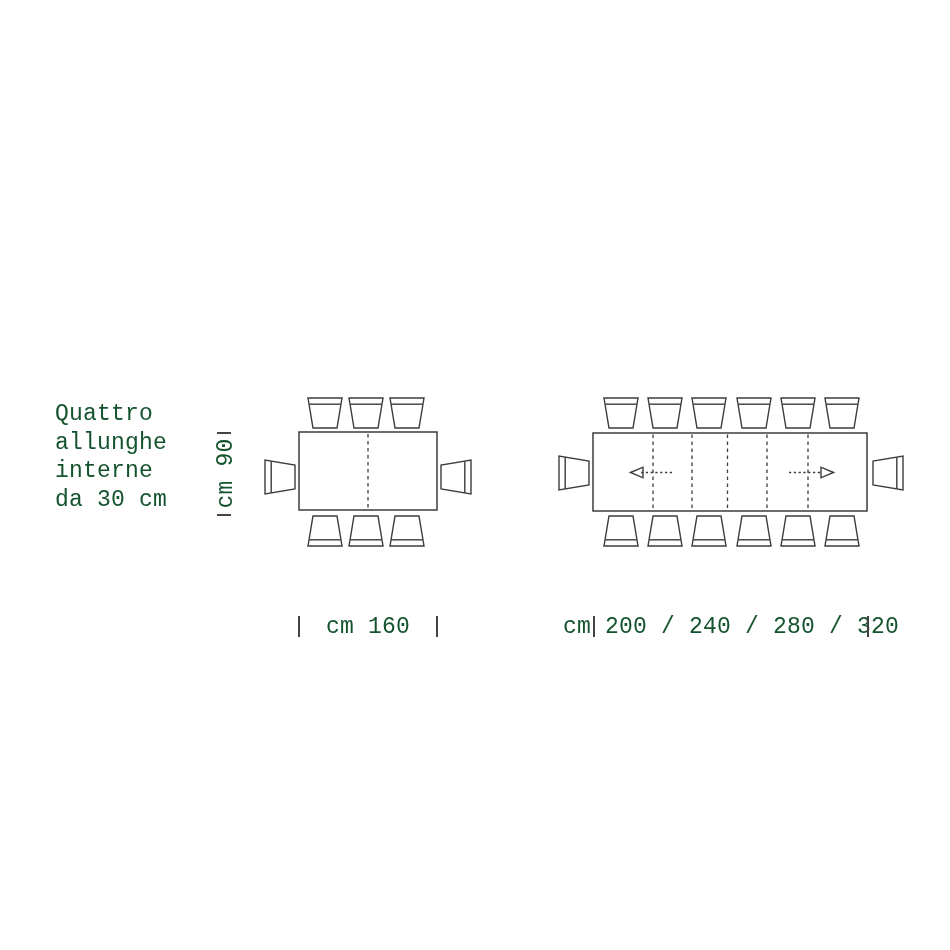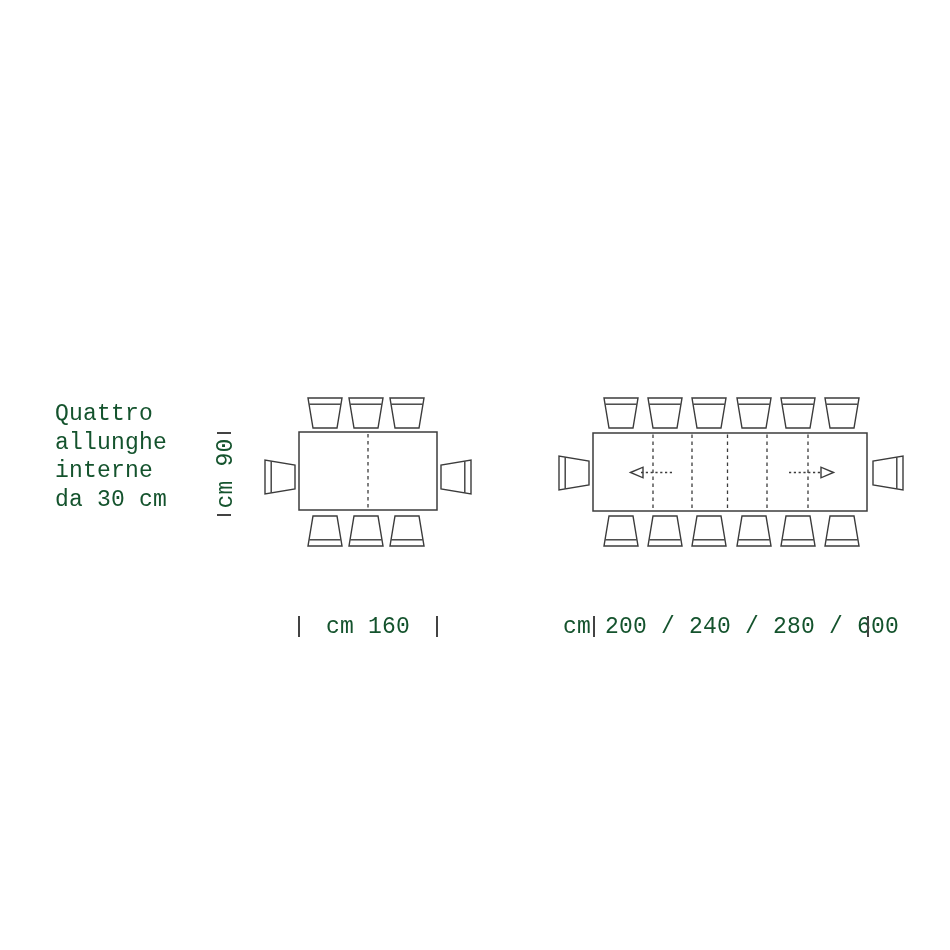--- a/index.html
+++ b/index.html
@@ -151,17 +151,17 @@
   </svg>
 
   <div class="dim-row" id="dim-closed">
     <span class="vtick left"></span>
     <span>cm 160</span>
     <span class="vtick right"></span>
   </div>
 
   <div class="dim-row" id="dim-extended">
     <span class="vtick left"></span>
-    <span>cm 200 / 240 / 280 / 600</span>
+    <span>cm 200 / 240 / 280 / 320</span>
     <span class="vtick right"></span>
   </div>
 
 </div>
 
 </body></html>

